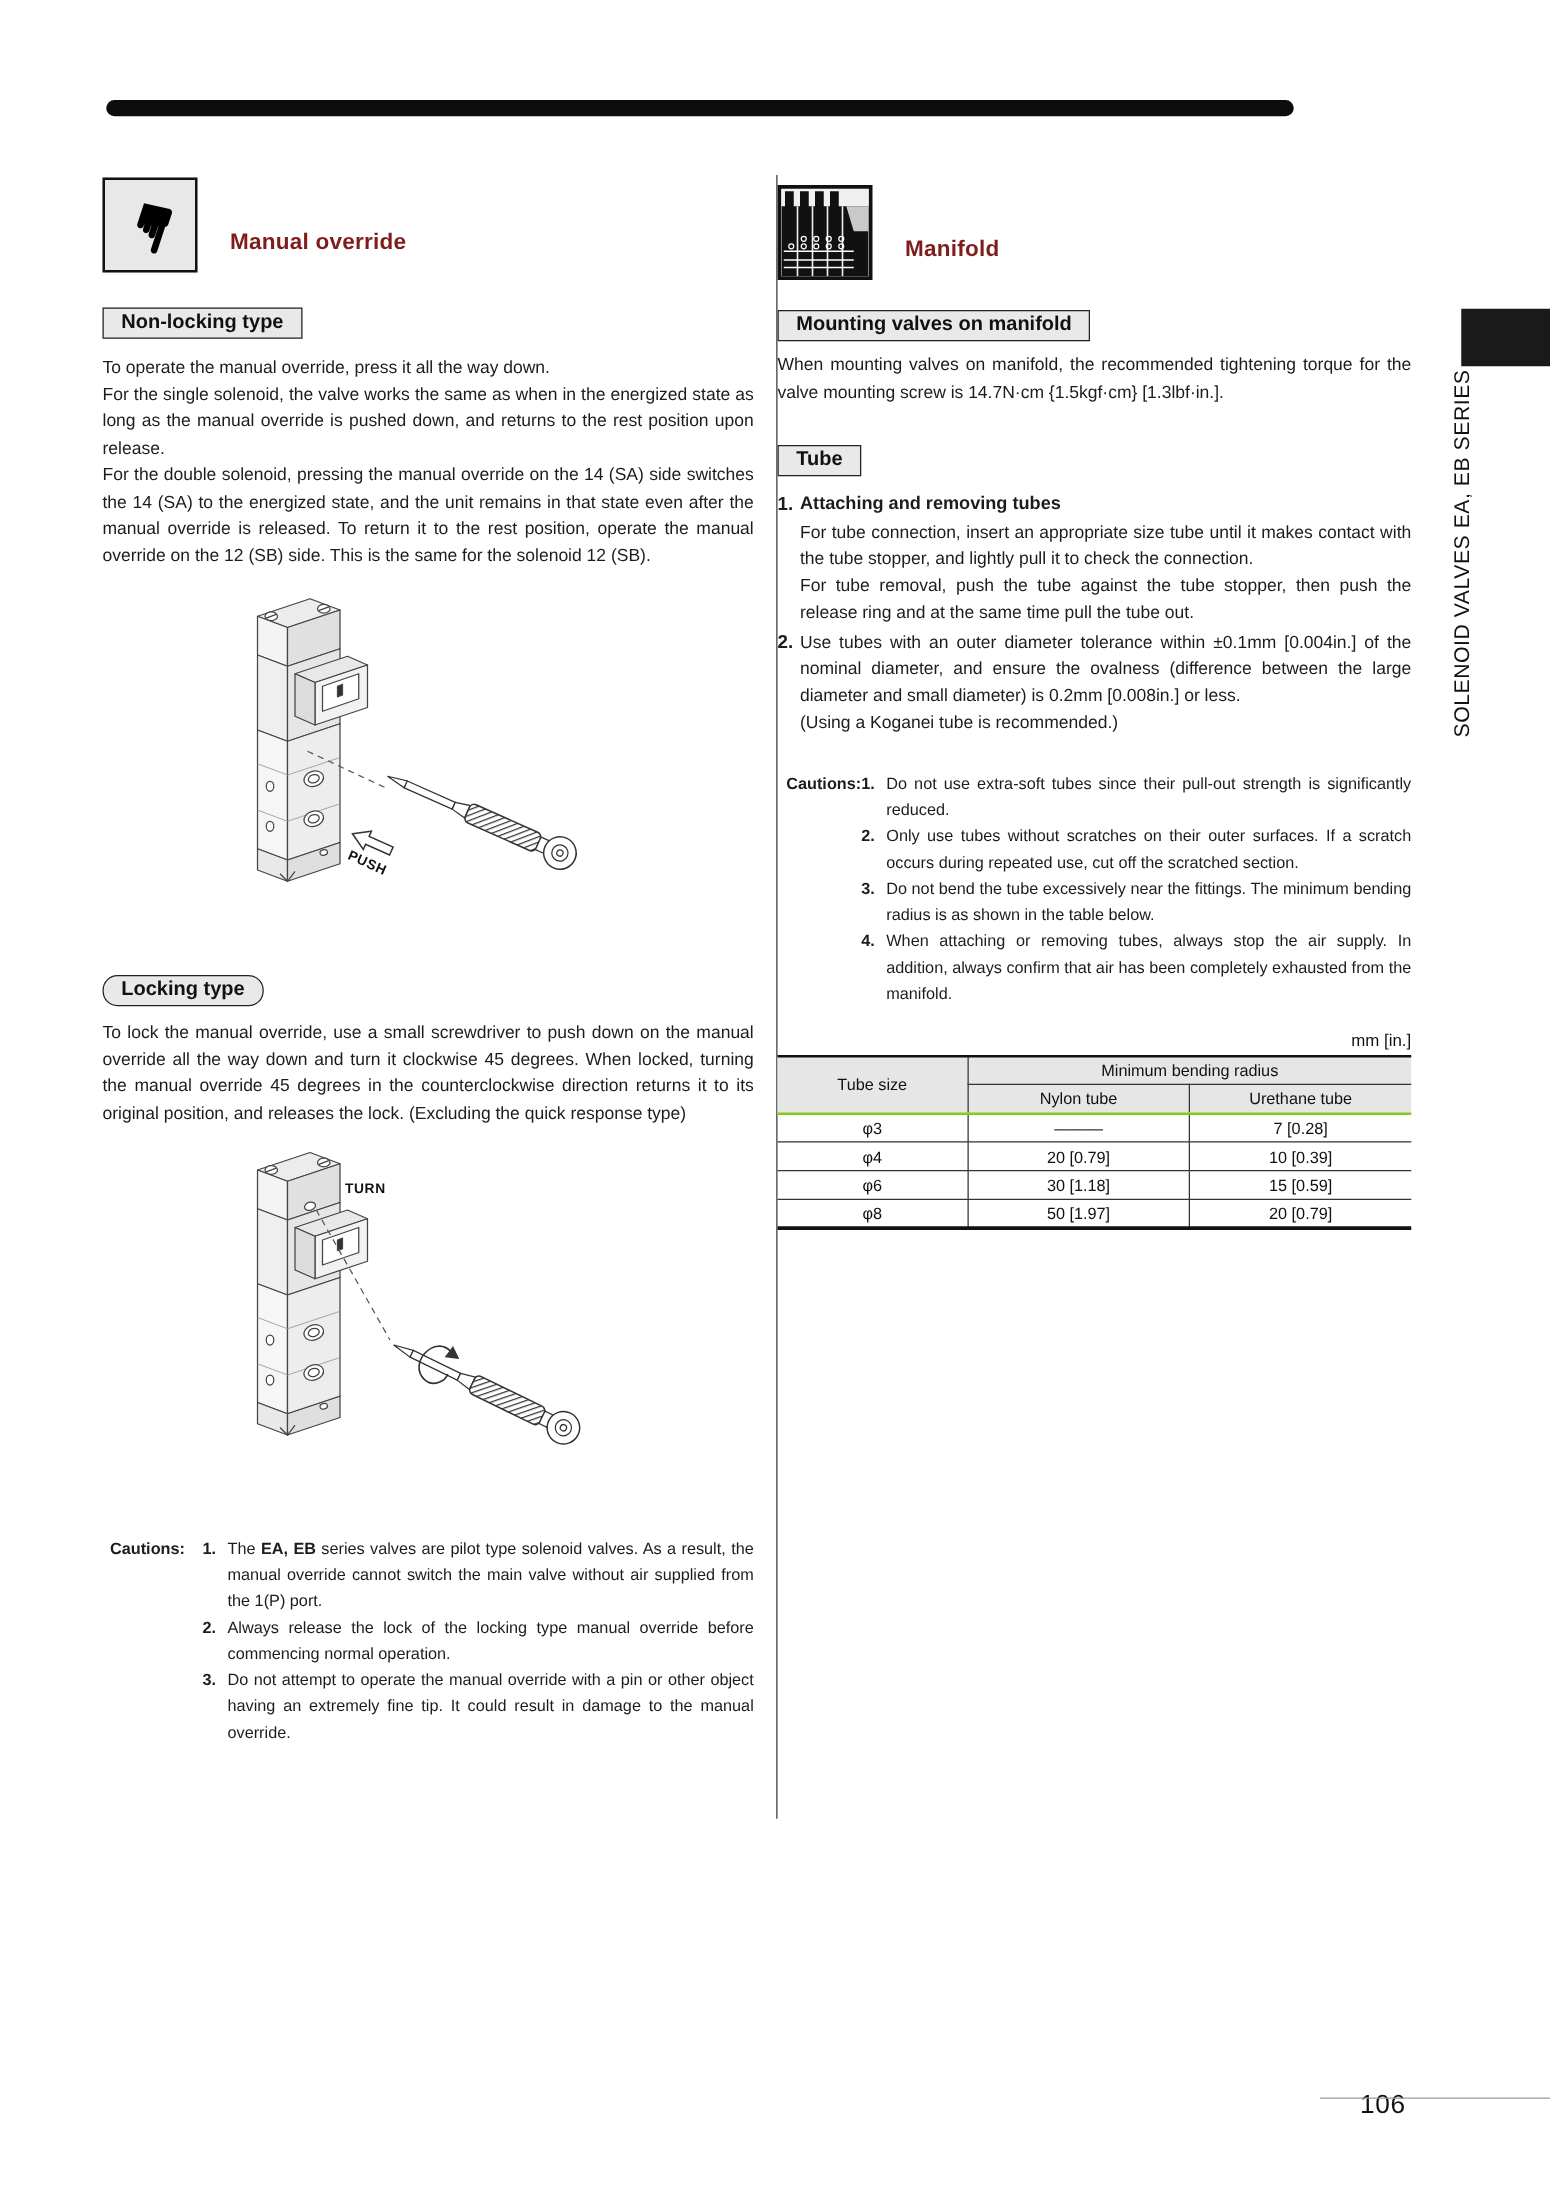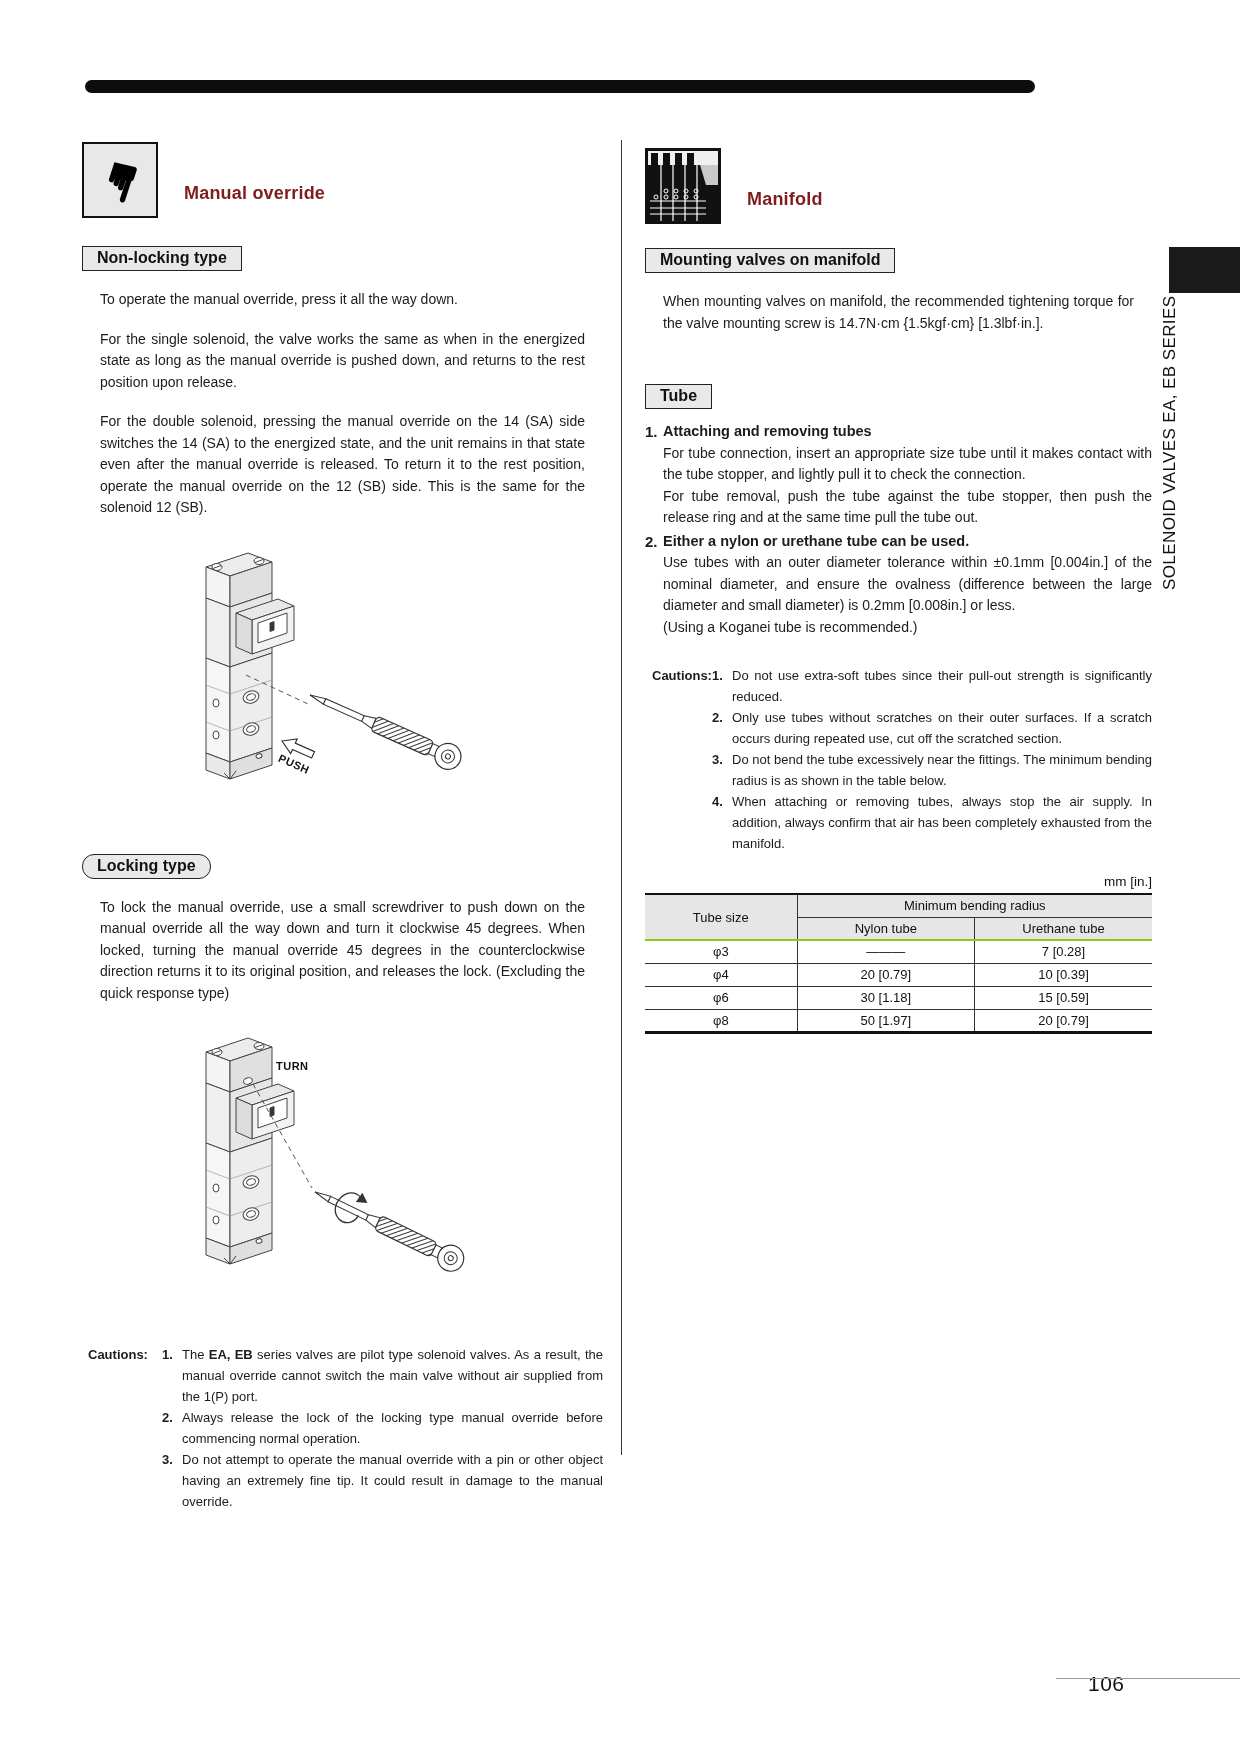--- a/index.html
+++ b/index.html
@@ -4,35 +4,35 @@
 <style>
   * { margin:0; padding:0; box-sizing:border-box; }
   body { background:#ffffff; font-family:"Liberation Sans", sans-serif; }
   .page { position:relative; width:1240px; height:1752px; background:#fff; overflow:hidden; color:#1c1c1c; }
 
   .topbar { position:absolute; left:85px; top:80px; width:950px; height:13px; background:#0d0d0d; border-radius:7px; }
 
   .divider { position:absolute; left:621px; top:140px; width:1px; height:1315px; background:#3a3a3a; }
 
   .col-left  { position:absolute; left:82px;  top:140px; width:521px; }
-  .col-right { position:absolute; left:645px; top:140px; width:507px; }
+  .col-right { position:absolute; left:622px; top:140px; width:507px; }
 
   .section-header { display:flex; align-items:flex-end; gap:26px; height:78px; margin-bottom:28px; }
   .col-right .section-header { padding-top:6px; height:84px; margin-bottom:24px; }
   .icon-box { width:76px; height:76px; background:#e8e8e8; border:2px solid #111; flex:none;
               display:flex; align-items:center; justify-content:center; overflow:hidden; }
   .icon-box.dark { background:#fff; border:3px solid #111; padding:0; }
   .hand-glyph { display:block; font-size:52px; line-height:1; color:#000; transform:rotate(108deg) translate(2px,-1px); }
   .section-title { font-size:18px; font-weight:bold; color:#7f1d1d; padding-bottom:14px; letter-spacing:0.2px; }
 
   .tag-box { display:inline-block; border:1.5px solid #222; background:#e9e9e9; font-weight:bold;
              font-size:16px; color:#111; padding:2px 14px 3px 14px; }
 
   .body-text { font-size:14px; line-height:21.5px; text-align:justify; color:#1c1c1c; }
-  .body-text p { margin:18px; }
+  .body-text p { margin:0; }
   .para-block { margin-top:12px; }
 
   .diagram { display:block; margin-left:78px; }
   .d1 { margin-top:8px; }
   .d2 { margin-top:5px; }
   .mt-locking { margin-top:42px;border-radius:12px; }
   .locking-para { margin-top:10px; }
 
   .cautions { display:flex; font-size:13px; line-height:21px; }
   .left-cautions { margin-top:50px; margin-left:6px; }
@@ -286,21 +286,20 @@
       <div class="tube-content">
         <div class="tube-title">Attaching and removing tubes</div>
         <div class="tube-body">For tube connection, insert an appropriate size tube until it makes contact with the tube stopper, and lightly pull it to check the connection.</div>
         <div class="tube-body">For tube removal, push the tube against the tube stopper, then push the release ring and at the same time pull the tube out.</div>
       </div>
     </div>
 
     <div class="tube-item second">
       <span class="tube-num">2.</span>
       <div class="tube-content">
-        <div class="tube-title">Either a nylon or urethane tube can be used.</div>
         <div class="tube-body">Use tubes with an outer diameter tolerance within ±0.1mm [0.004in.] of the nominal diameter, and ensure the ovalness (difference between the large diameter and small diameter) is 0.2mm [0.008in.] or less.</div>
         <div class="tube-body">(Using a Koganei tube is recommended.)</div>
       </div>
     </div>
 
     <div class="cautions right-cautions">
       <div class="cautions-label">Cautions:</div>
       <div class="caution-items">
         <div class="caution-item">
           <span class="caution-num">1.</span>

